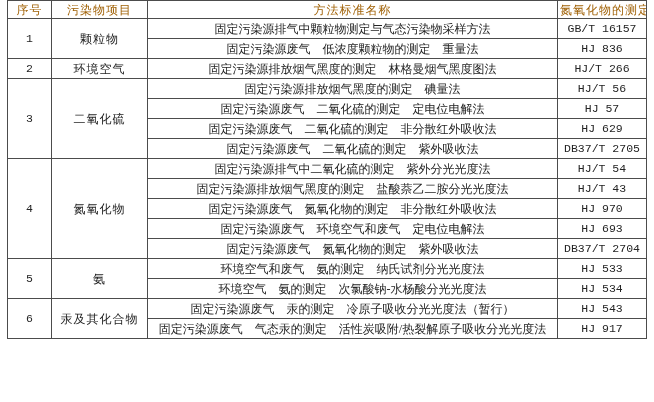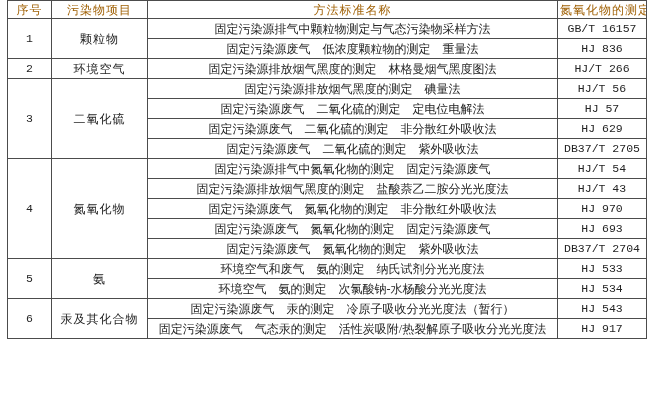--- a/index.html
+++ b/index.html
@@ -122,33 +122,33 @@
           <td class="col-name">固定污染源废气　二氧化硫的测定　非分散红外吸收法</td>
           <td class="col-code">HJ 629</td>
         </tr>
         <tr>
           <td class="col-name">固定污染源废气　二氧化硫的测定　紫外吸收法</td>
           <td class="col-code">DB37/T 2705</td>
         </tr>
         <tr>
           <td rowspan="5" class="col-no">4</td>
           <td rowspan="5" class="col-pollutant">氮氧化物</td>
-          <td class="col-name">固定污染源排气中氮氧化物的测定　固定污染源废气</td>
+          <td class="col-name">固定污染源排气中二氧化硫的测定　紫外分光光度法</td>
           <td class="col-code">HJ/T 54</td>
         </tr>
         <tr>
           <td class="col-name">固定污染源排放烟气黑度的测定　盐酸萘乙二胺分光光度法</td>
           <td class="col-code">HJ/T 43</td>
         </tr>
         <tr>
           <td class="col-name">固定污染源废气　氮氧化物的测定　非分散红外吸收法</td>
           <td class="col-code">HJ 970</td>
         </tr>
         <tr>
-          <td class="col-name">固定污染源废气　氮氧化物的测定　固定污染源废气</td>
+          <td class="col-name">固定污染源废气　环境空气和废气　定电位电解法</td>
           <td class="col-code">HJ 693</td>
         </tr>
         <tr>
           <td class="col-name">固定污染源废气　氮氧化物的测定　紫外吸收法</td>
           <td class="col-code">DB37/T 2704</td>
         </tr>
         <tr>
           <td rowspan="2" class="col-no">5</td>
           <td rowspan="2" class="col-pollutant">氨</td>
           <td class="col-name">环境空气和废气　氨的测定　纳氏试剂分光光度法</td>

